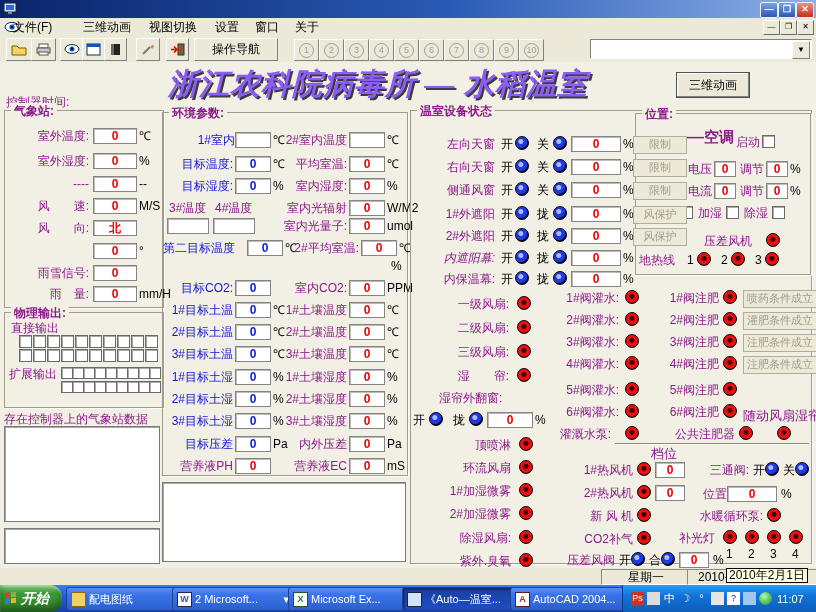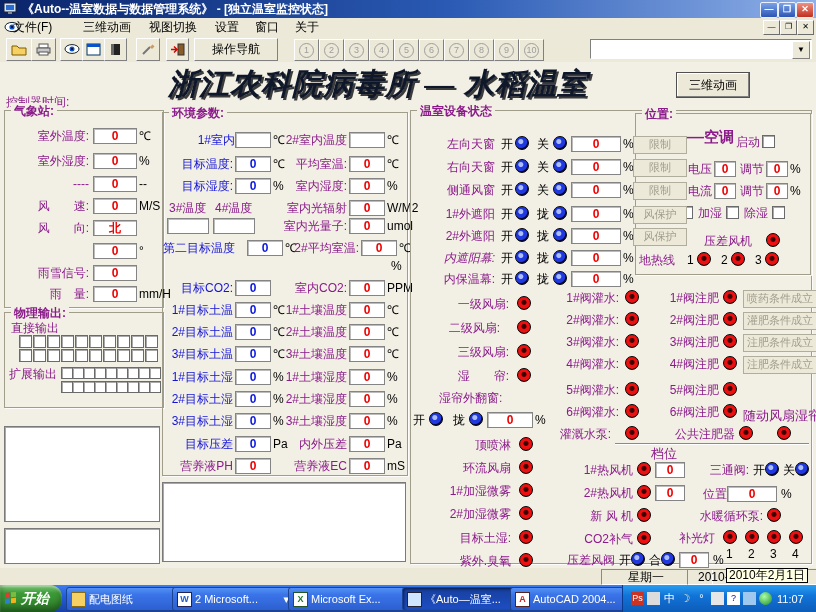--- a/index.html
+++ b/index.html
@@ -23,21 +23,21 @@
   .tbtn{position:absolute;background:#ece9d8;border:1px solid;border-color:#fff #808080 #808080 #fff;
     display:flex;align-items:center;justify-content:center;font-size:12px;color:#000}
   .numc{display:inline-block;width:13px;height:13px;border:1px solid #9d9d9d;border-radius:50%;
     color:#9d9d9d;font-size:9px;line-height:13px;text-align:center}
   .combo{position:absolute;background:#fff;border:1px solid;border-color:#808080 #fff #fff #808080}
   .combo .arr{position:absolute;right:1px;top:1px;width:16px;height:16px;background:#ece9d8;border:1px solid;
     border-color:#fff #808080 #808080 #fff;text-align:center;font-size:8px;line-height:15px;color:#000}
   
   #client{position:absolute;top:62px;left:0;width:816px;height:506px;background:#f2efe4}
   .bigtitle{position:absolute;left:168px;top:2px;width:446px;font-family:"Liberation Serif",serif;
-    font-style:italic;font-weight:bold;font-size:30px;color:#0f172a;text-shadow:2px 2px 0 #3c3c3c;letter-spacing:1px;white-space:nowrap}
+    font-style:italic;font-weight:bold;font-size:30px;color:#8b5cf6;text-shadow:2px 2px 0 #3c3c3c;letter-spacing:1px;white-space:nowrap}
   .btn3d{position:absolute;background:#ece9d8;border:1px solid #505050;
     box-shadow:inset -1px -1px 0 #808080,inset 1px 1px 0 #fff;text-align:center;color:#000;font-size:12px}
   .grp{position:absolute;border:1px solid #a09d8a;box-shadow:1px 1px 0 rgba(255,255,255,.8)}
   .leg{position:absolute;top:-8px;left:6px;background:#f2efe4;padding:0 3px;font-size:12px;font-weight:bold;white-space:nowrap}
   .lab{font-size:12px;line-height:14px}
   .f11{font-size:13px}
   .p{color:#8b1a8b}.bl{color:#1414d8}.blk{color:#000}
   .ra{text-align:right}
   .fld{background:#fff;border:1px solid #848484;box-shadow:inset 1px 1px 0 #bcbcbc;height:14px;line-height:14px;
     text-align:center;font-weight:bold;font-size:12px}
@@ -77,21 +77,20 @@
 <body>
 
 <div id="titlebar">
   <span class="abs" style="left:3px;top:2px">
     <svg width="15" height="13">
         <rect x="1" y="1" width="12" height="9" fill="#cfe4ff" stroke="#222"></rect>
         <rect x="3" y="3" width="8" height="5" fill="#2a6ad4"></rect>
         <rect x="5" y="10" width="4" height="2" fill="#888"></rect>
       </svg>
   </span>
-  <span class="t">《Auto--温室数据与数据管理系统》 - [独立温室监控状态]</span>
   <span class="wbtn" style="right:38px">—</span>
   <span class="wbtn" style="right:20px">❐</span>
   <span class="wbtn close" style="right:2px">✕</span>
 </div>
 
 <div id="menubar">
   <span class="abs" style="left:4px;top:2px">
     <svg width="16" height="14">
         <ellipse cx="8" cy="7" rx="7" ry="4.6" fill="#fff" stroke="#123"></ellipse>
         <circle cx="8" cy="7" r="2.6" fill="#0a52c8"></circle>
@@ -247,20 +246,21 @@
       <span class="abs cb" style="left: 67px; top: 68px; width: 10px; height: 10px;"></span>
       <span class="abs cb" style="left: 78px; top: 68px; width: 10px; height: 10px;"></span>
       <span class="abs cb" style="left: 89px; top: 68px; width: 10px; height: 10px;"></span>
       <span class="abs cb" style="left: 100px; top: 68px; width: 10px; height: 10px;"></span>
       <span class="abs cb" style="left: 111px; top: 68px; width: 10px; height: 10px;"></span>
       <span class="abs cb" style="left: 122px; top: 68px; width: 10px; height: 10px;"></span>
       <span class="abs cb" style="left: 133px; top: 68px; width: 10px; height: 10px;"></span>
       <span class="abs cb" style="left: 144px; top: 68px; width: 10px; height: 10px;"></span>
     </div>
 
+  <span class="abs lab p" style="left:4px;top:350px">存在控制器上的气象站数据</span>
   <div class="wbox" style="left:4px;top:364px;width:154px;height:94px"></div>
   <div class="wbox" style="left:4px;top:466px;width:154px;height:34px"></div>
 
   <div class="grp" id="g-env" style="left:162px;top:50px;width:244px;height:362px">
     <span class="leg p">环境参数:</span>
   <span class="abs lab ra bl" style="left: 0px; top: 20px; width: 70px; padding-left: 26px;">1#室内温度</span>
       <span class="abs fld vb" style="left: 72px; top: 19px; width: 34px; height: 14px;"></span>
       <span class="abs lab blk" style="left: 110px; top: 20px;">℃</span>
       <span class="abs lab ra p" style="left: 106px; top: 20px; width: 78px;">2#室内温度</span>
       <span class="abs fld vr" style="left: 186px; top: 19px; width: 34px; height: 14px;"></span>
@@ -428,42 +428,42 @@
       <span class="abs lab blk" style="left: 212px; top: 140px;">%</span>
       <span class="abs lab p ra" style="left: 0px; top: 161px; width: 84px;">内保温幕:</span>
       <span class="abs lab blk" style="left: 90px; top: 161px;">开</span>
       <span class="abs led b" style="left: 104px; top: 160px; width: 12px; height: 12px;"></span>
       <span class="abs lab blk" style="left: 126px; top: 161px;">拢</span>
       <span class="abs led b" style="left: 142px; top: 160px; width: 12px; height: 12px;"></span>
       <span class="abs fld vr" style="left: 160px; top: 160px; width: 48px; height: 14px;">0</span>
       <span class="abs lab blk" style="left: 212px; top: 161px;">%</span>
       <span class="abs lab p ra" style="left: 16px; top: 186px; width: 82px;">一级风扇:</span>
       <span class="abs led r" style="left: 106px; top: 185px; width: 12px; height: 12px;"></span>
-      <span class="abs lab p ra" style="left: 7px; top: 210px; width: 82px;">二级风扇:</span>
+      <span class="abs lab p ra" style="left: 16px; top: 210px; width: 82px;">二级风扇:</span>
       <span class="abs led r" style="left: 106px; top: 209px; width: 12px; height: 12px;"></span>
       <span class="abs lab p ra" style="left: 16px; top: 234px; width: 82px;">三级风扇:</span>
       <span class="abs led r" style="left: 106px; top: 233px; width: 12px; height: 12px;"></span>
       <span class="abs lab p ra" style="left: 16px; top: 258px; width: 82px;">湿　　帘:</span>
       <span class="abs led r" style="left: 106px; top: 257px; width: 12px; height: 12px;"></span>
       <span class="abs lab p" style="left: 28px; top: 280px;">湿帘外翻窗:</span>
       <span class="abs lab blk" style="left: 2px; top: 302px;">开</span>
       <span class="abs led b" style="left: 18px; top: 301px; width: 12px; height: 12px;"></span>
       <span class="abs lab blk" style="left: 42px; top: 302px;">拢</span>
       <span class="abs led b" style="left: 58px; top: 301px; width: 12px; height: 12px;"></span>
       <span class="abs fld vr" style="left: 76px; top: 301px; width: 44px; height: 14px;">0</span>
       <span class="abs lab blk" style="left: 124px; top: 302px;">%</span>
       <span class="abs lab p ra" style="left: 0px; top: 327px; width: 100px;">顶喷淋</span>
       <span class="abs led r" style="left: 108px; top: 326px; width: 12px; height: 12px;"></span>
       <span class="abs lab p ra" style="left: 0px; top: 350px; width: 100px;">环流风扇</span>
       <span class="abs led r" style="left: 108px; top: 349px; width: 12px; height: 12px;"></span>
       <span class="abs lab p ra" style="left: 0px; top: 373px; width: 100px;">1#加湿微雾</span>
       <span class="abs led r" style="left: 108px; top: 372px; width: 12px; height: 12px;"></span>
       <span class="abs lab p ra" style="left: 0px; top: 396px; width: 100px;">2#加湿微雾</span>
       <span class="abs led r" style="left: 108px; top: 395px; width: 12px; height: 12px;"></span>
-      <span class="abs lab p ra" style="left: 0px; top: 420px; width: 100px;">目标土湿:</span>
+      <span class="abs lab p ra" style="left: 0px; top: 420px; width: 100px;">除湿风扇:</span>
       <span class="abs led r" style="left: 108px; top: 419px; width: 12px; height: 12px;"></span>
       <span class="abs lab p ra" style="left: 0px; top: 443px; width: 100px;">紫外.臭氧</span>
       <span class="abs led r" style="left: 108px; top: 442px; width: 12px; height: 12px;"></span>
       <span class="abs lab p ra" style="left: 100px; top: 180px; width: 108px;">1#阀灌水:</span>
       <span class="abs led r" style="left: 214px; top: 179px; width: 12px; height: 12px;"></span>
       <span class="abs lab p ra" style="left: 100px; top: 202px; width: 108px;">2#阀灌水:</span>
       <span class="abs led r" style="left: 214px; top: 201px; width: 12px; height: 12px;"></span>
       <span class="abs lab p ra" style="left: 100px; top: 224px; width: 108px;">3#阀灌水:</span>
       <span class="abs led r" style="left: 214px; top: 223px; width: 12px; height: 12px;"></span>
       <span class="abs lab p ra" style="left: 100px; top: 246px; width: 108px;">4#阀灌水:</span>

